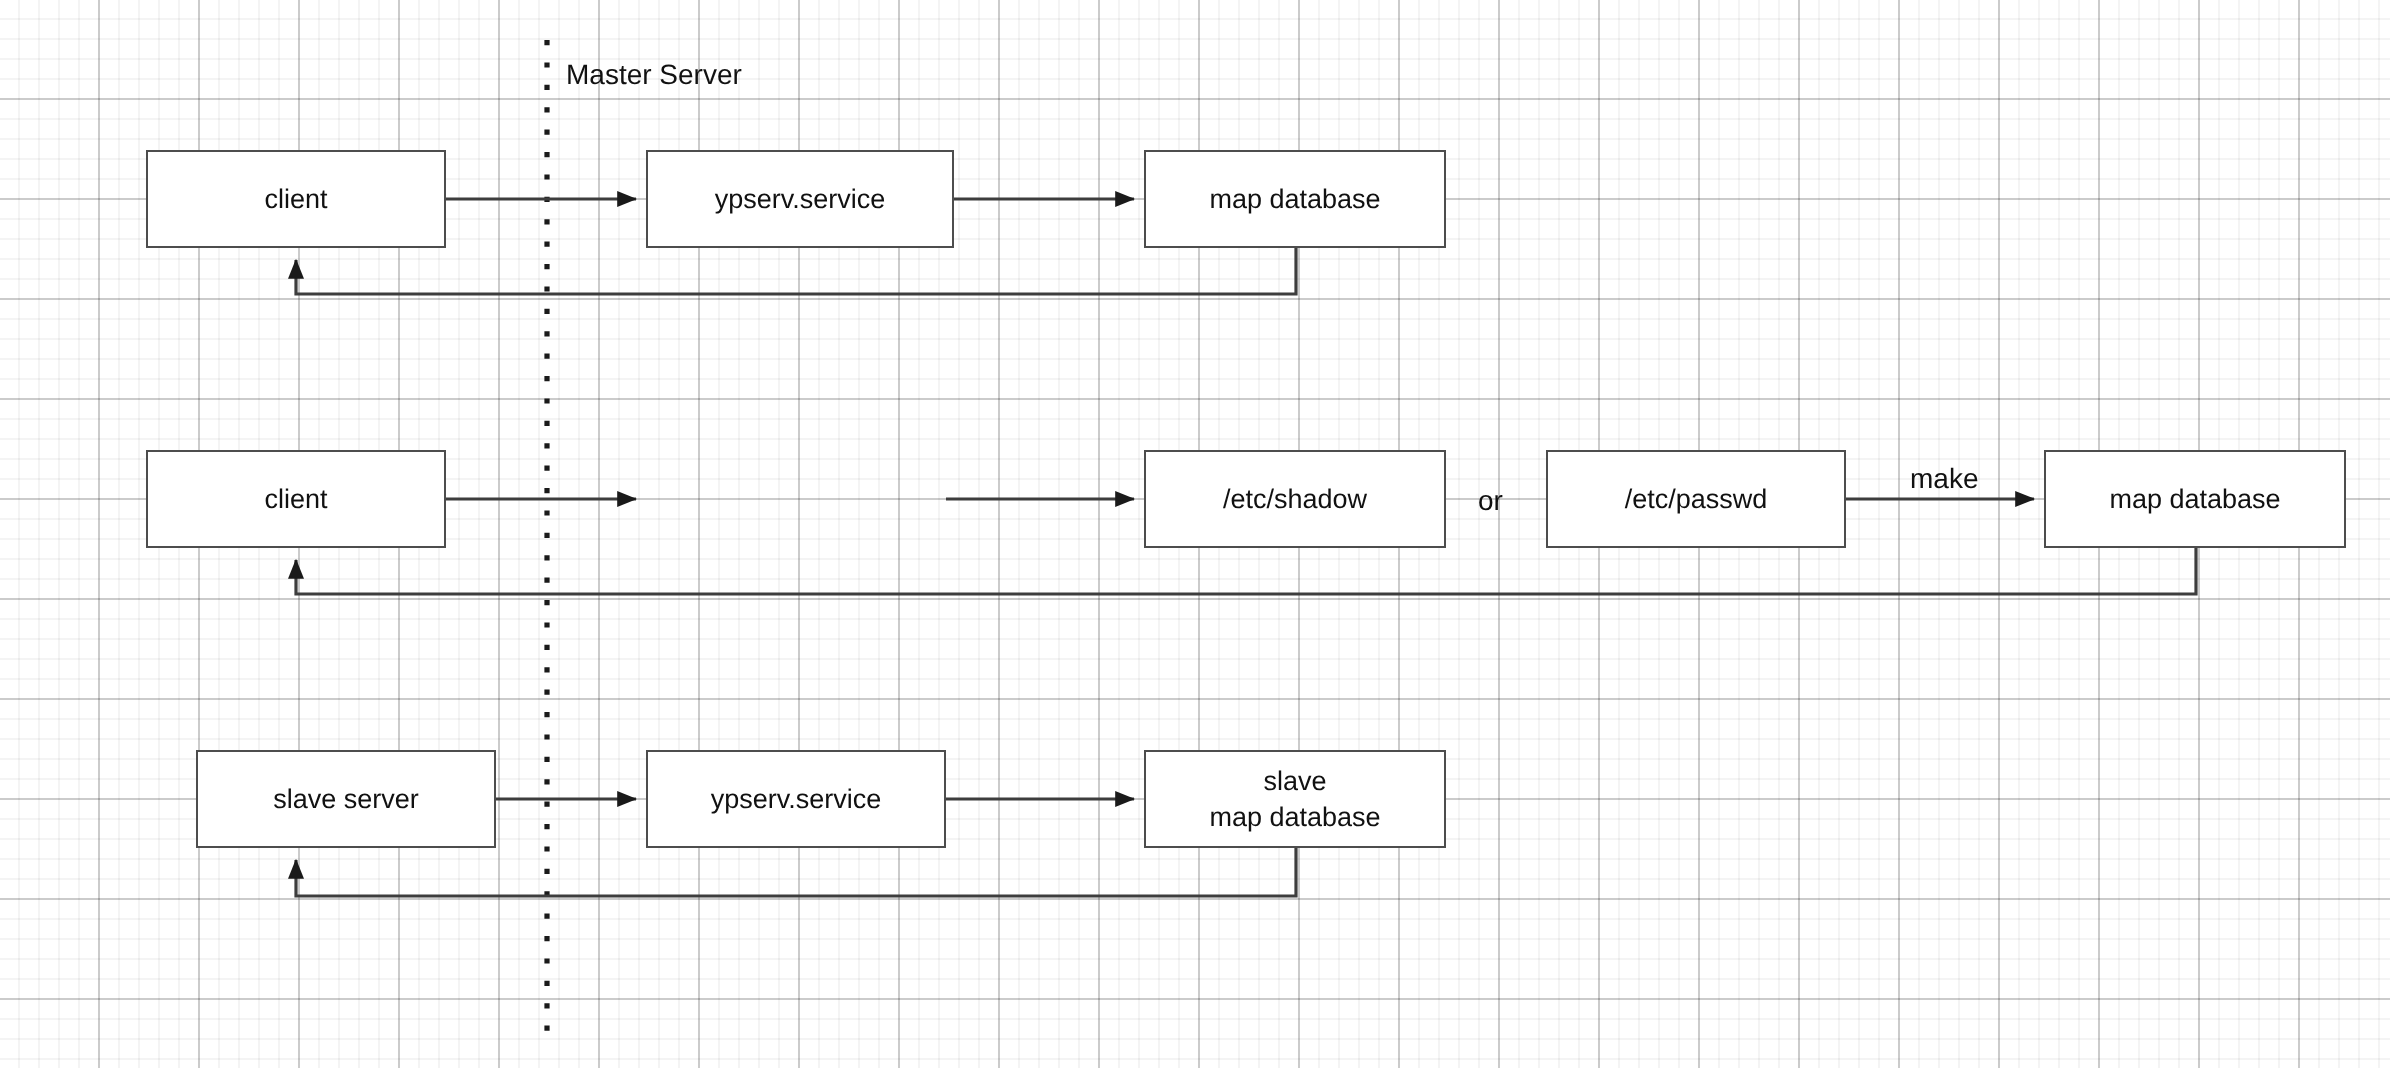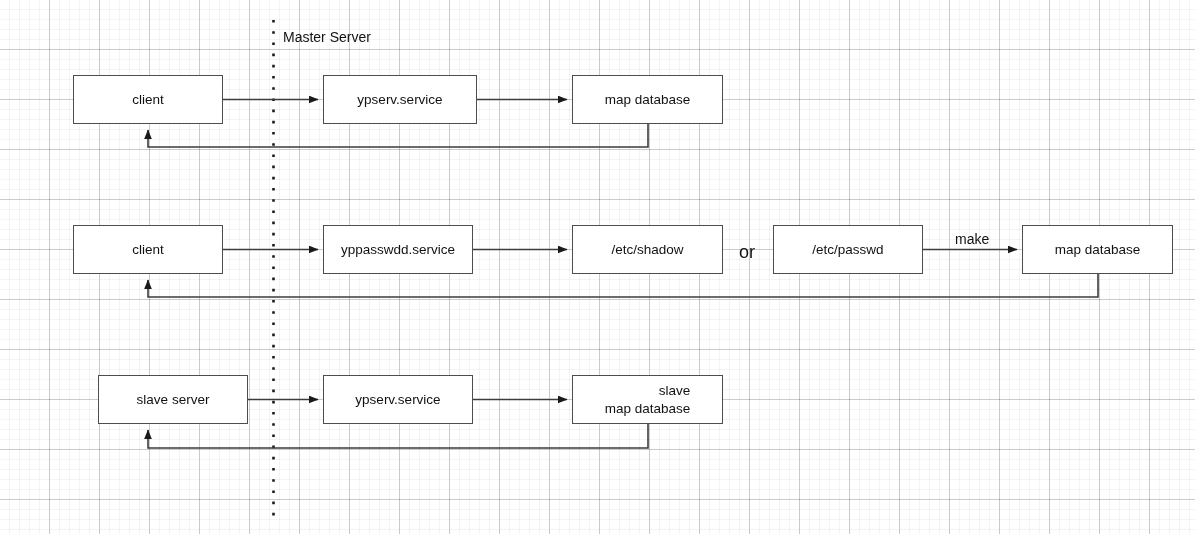--- a/index.html
+++ b/index.html
@@ -30,38 +30,38 @@
     height: 534px;
   }
   .node-box {
     position: absolute;
     box-sizing: border-box;
     border: 1.6px solid #4d4d4d;
     background: #ffffff;
     display: flex;
     align-items: center;
     justify-content: center;
-    text-align: right;
+    text-align: center;
     font-family: "Liberation Sans", sans-serif;
     font-size: 13.5px;
     color: #111111;
     line-height: 1.32;
     white-space: pre-line;
   }
   .free-label {
     position: absolute;
     font-family: "Liberation Sans", sans-serif;
     color: #111111;
     white-space: nowrap;
   }
   #label-master-server {
     font-size: 14px;
   }
   #label-or {
-    font-size: 18px;
+    font-size: 14px;
   }
   #label-make {
     font-size: 14px;
   }
 </style>
 </head>
 <body>
 
 <div id="canvas">
 
@@ -91,21 +91,20 @@
     <path d="M648,424 L648,448 L148,448 L148,430" fill="none" stroke="#3d3d3d" stroke-width="1.6" marker-end="url(#arrowhead-up)"></path>
   </svg>
 
   <div class="free-label" id="label-master-server" style="left:283px; top:29px;">Master Server</div>
 
   <div class="node-box" style="left:73px; top:75px; width:150px; height:49px;">client</div>
   <div class="node-box" style="left:323px; top:75px; width:154px; height:49px;">ypserv.service</div>
   <div class="node-box" style="left:572px; top:75px; width:151px; height:49px;">map database</div>
 
   <div class="node-box" style="left:73px; top:225px; width:150px; height:49px;">client</div>
-  <div class="node-box" style="left:323px; top:225px; width:150px; height:49px;">yppasswdd.service</div>
   <div class="node-box" style="left:572px; top:225px; width:151px; height:49px;">/etc/shadow</div>
   <div class="free-label" id="label-or" style="left:739px; top:242px;">or</div>
   <div class="node-box" style="left:773px; top:225px; width:150px; height:49px;">/etc/passwd</div>
   <div class="free-label" id="label-make" style="left:955px; top:231px;">make</div>
   <div class="node-box" style="left:1022px; top:225px; width:151px; height:49px;">map database</div>
 
   <div class="node-box" style="left:73px; top:375px; width:150px; height:49px;margin-left:25px;">slave server</div>
   <div class="node-box" style="left:323px; top:375px; width:150px; height:49px;">ypserv.service</div>
   <div class="node-box" style="left:572px; top:375px; width:151px; height:49px;">slave
 map database</div>

